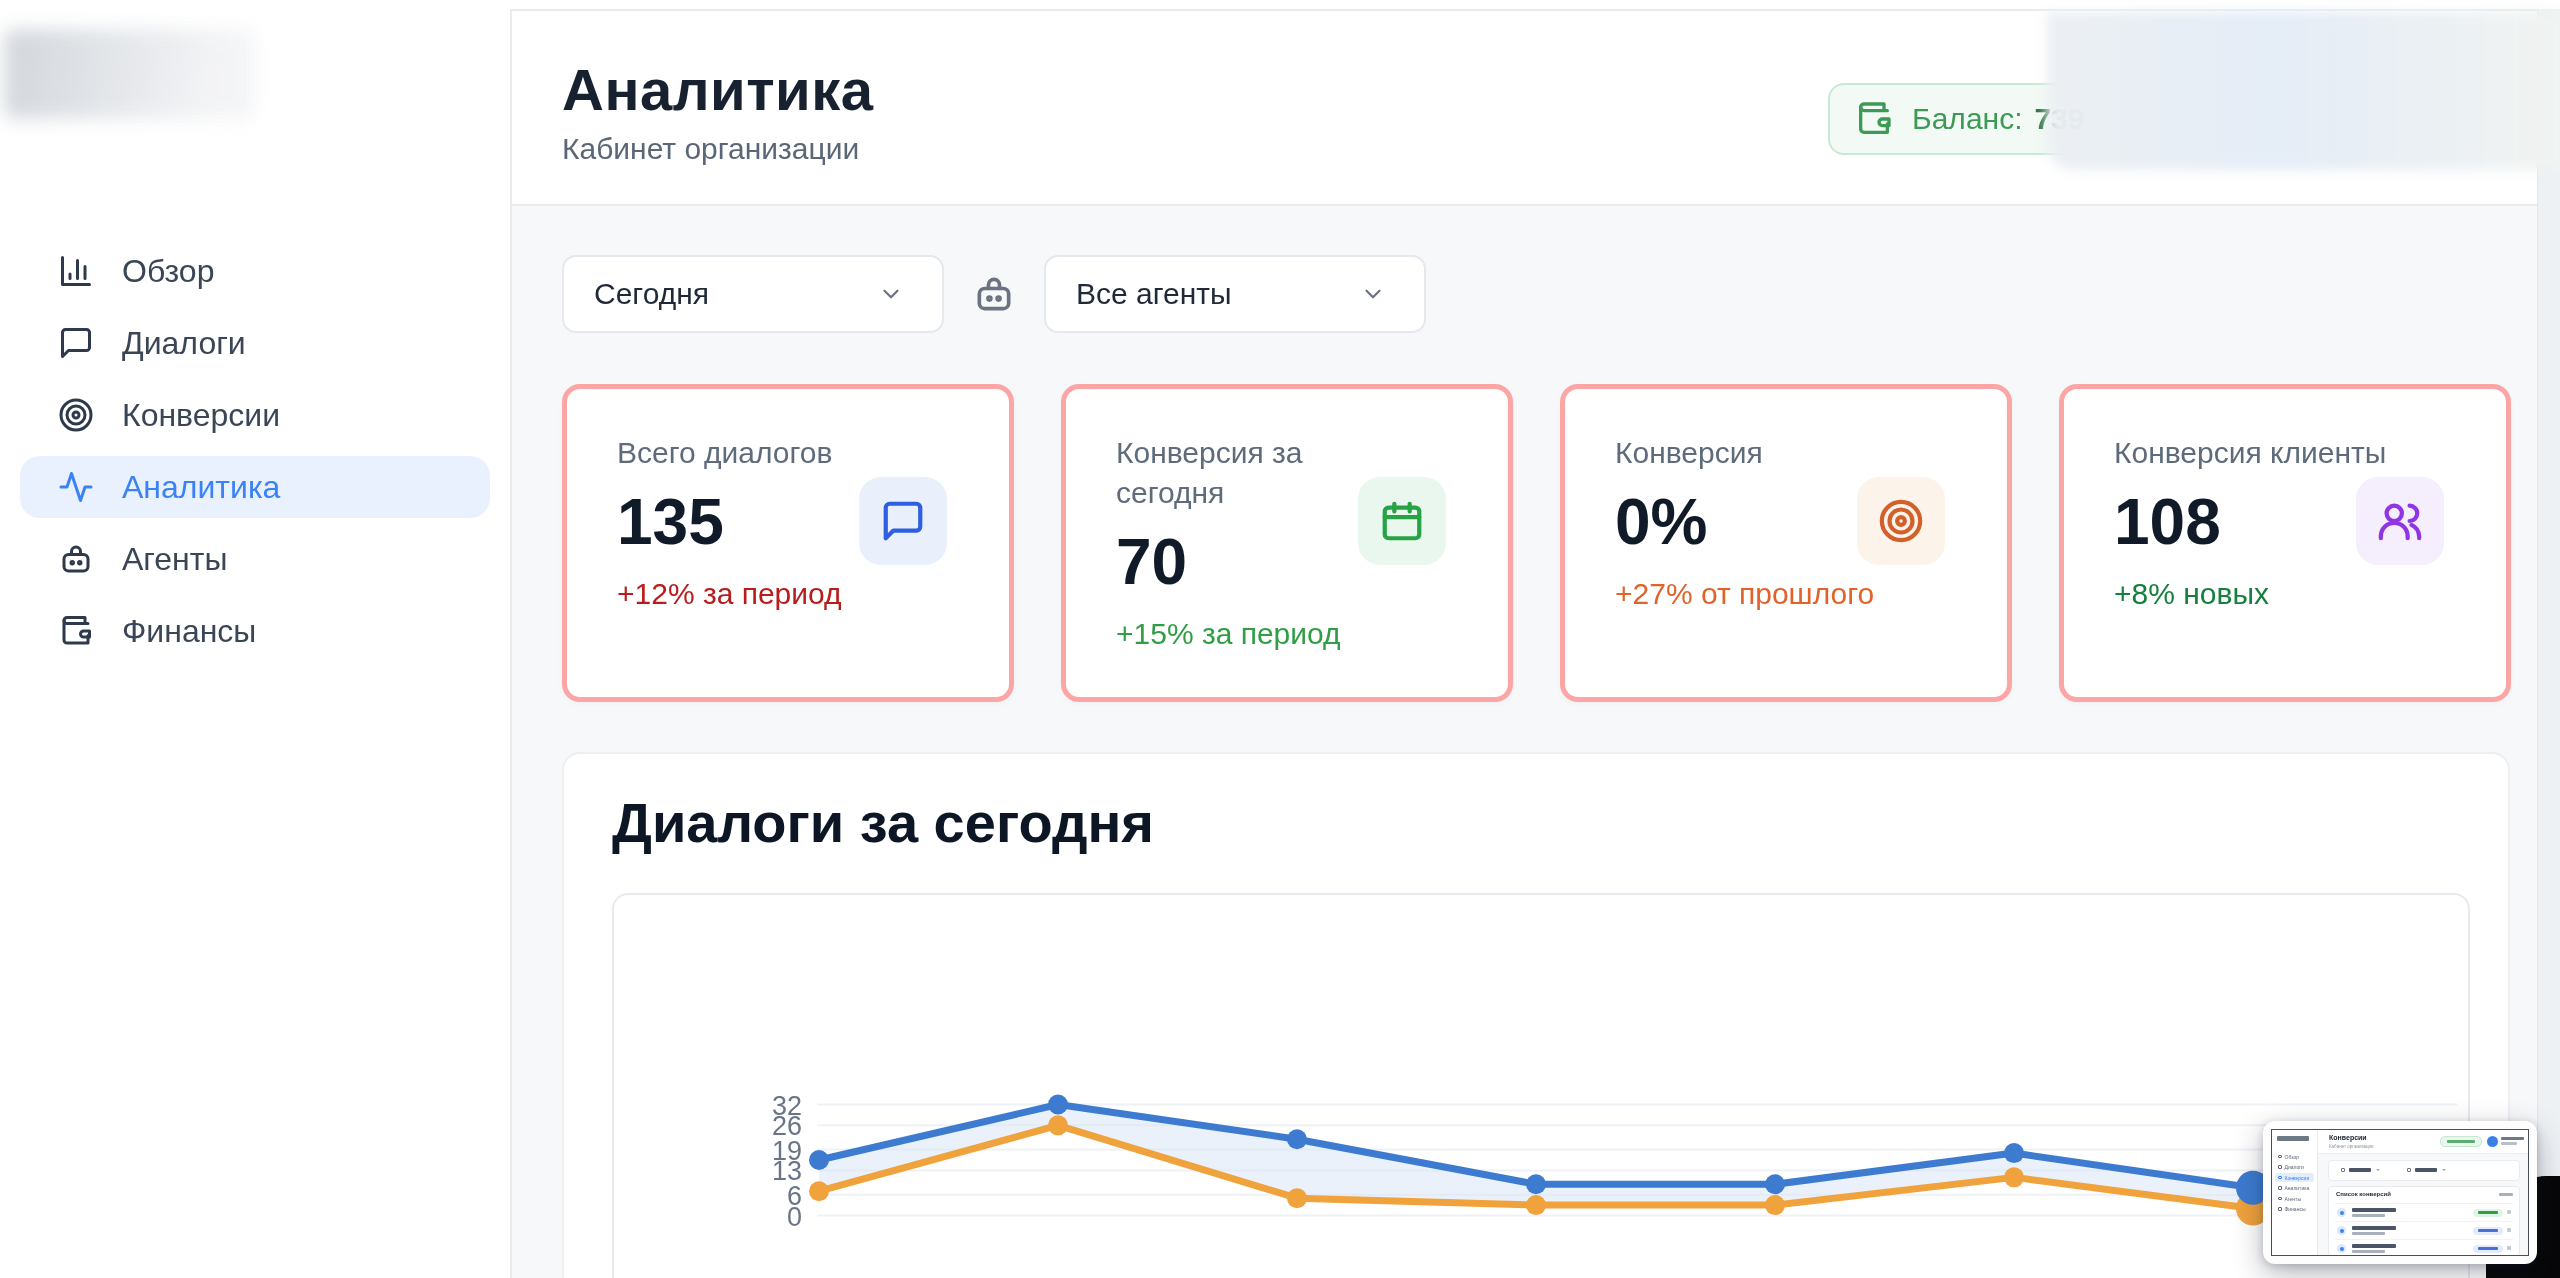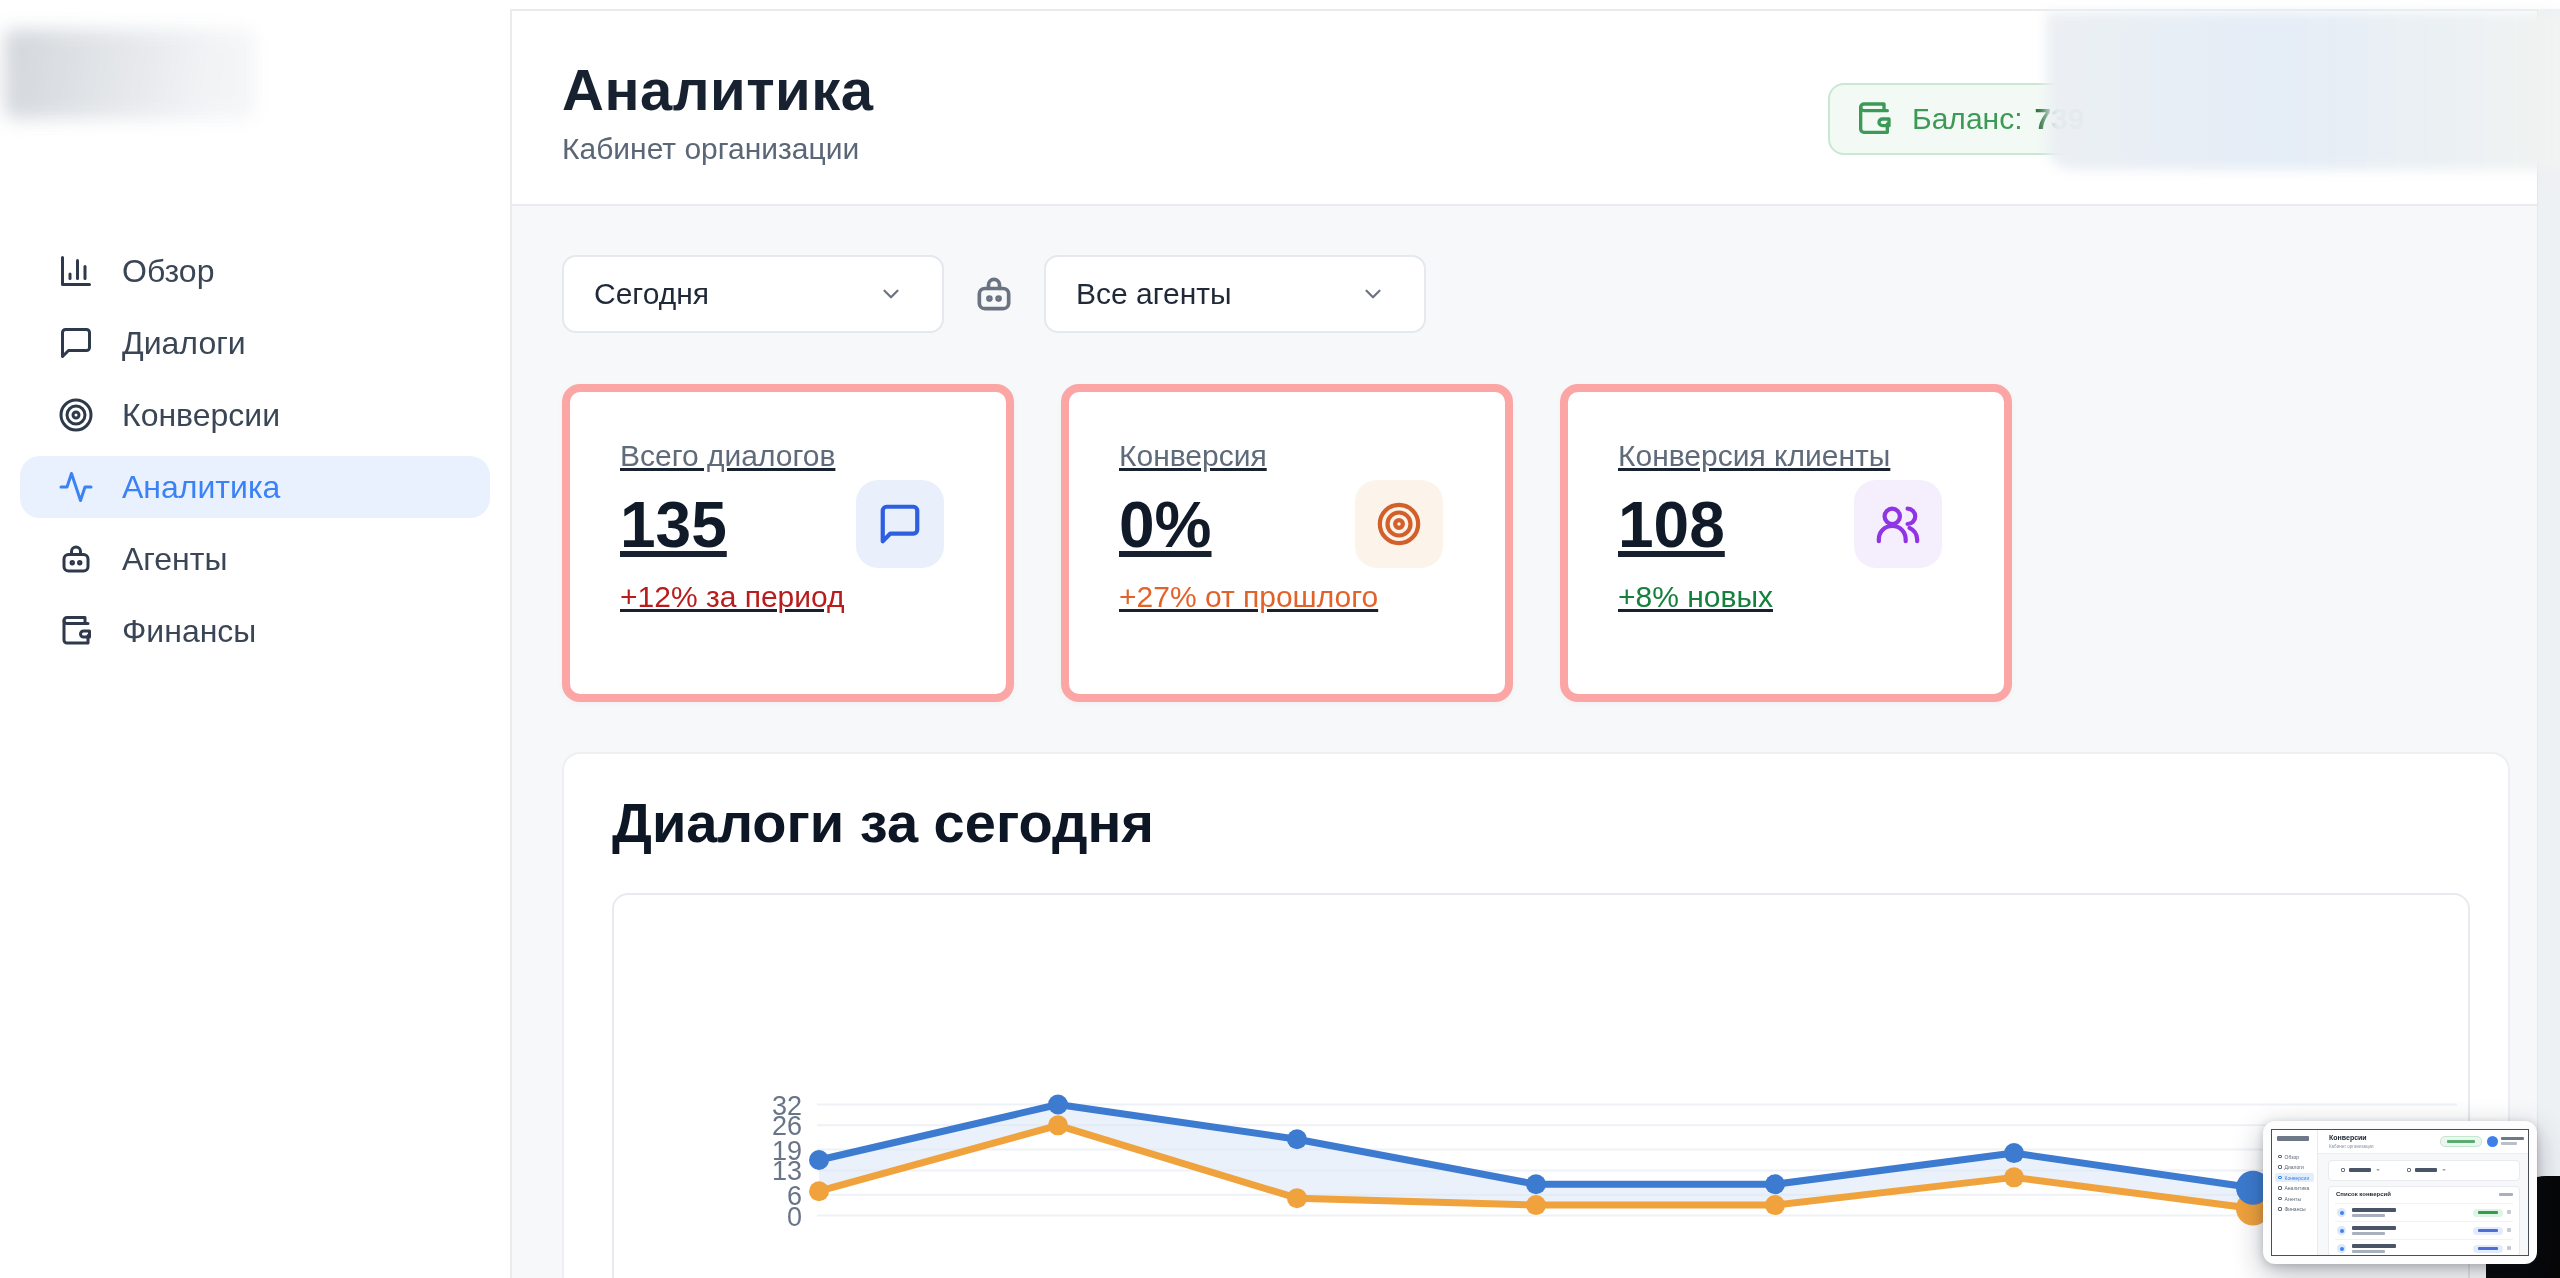--- a/index.html
+++ b/index.html
@@ -39,22 +39,22 @@
   .main-bg{position:absolute;left:512px;top:206px;right:0;bottom:0;background:#f7f8fa;z-index:1;}
   .filters{position:absolute;top:255px;left:562px;z-index:3;display:flex;align-items:center;justify-content:center;}
   .dropdown{width:382px;height:78px;background:#fff;border:2px solid #e5e8ec;border-radius:14px;
     display:flex;align-items:center;justify-content:space-between;padding:0 38px 0 30px;cursor:pointer;}
   .dropdown .dtext{font-size:30px;color:#1f2937;}
   .dropdown svg{width:26px;height:26px;stroke:#6b7280;stroke-width:2;fill:none;stroke-linecap:round;stroke-linejoin:round;}
   .bot-sep{width:100px;display:flex;justify-content:center;}
   .bot-sep svg{width:44px;height:44px;stroke:#6b7280;stroke-width:2;fill:none;stroke-linecap:round;stroke-linejoin:round;}
   
   .cards{position:absolute;top:384px;left:562px;z-index:3;display:flex;}
-  .card{position:relative;width:452px;height:318px;background:#fff;border:8px solid #fca5a5;border-radius:18px;
-    margin-right:47px;padding:44px 0 0 50px;box-shadow:0 2px 6px rgba(20,30,50,.03);text-decoration:underline;}
+  .card{position:relative;width:452px;height:318px;background:#fff;border:5px solid #fca5a5;border-radius:18px;
+    margin-right:47px;padding:44px 0 0 50px;box-shadow:0 2px 6px rgba(20,30,50,.03);}
   .card:last-child{margin-right:0;}
   .card .clabel{font-size:30px;line-height:40px;color:#5f6b7a;width:300px;}
   .card .cvalue{font-size:64px;line-height:70px;font-weight:bold;color:#101a28;margin-top:14px;}
   .card .cdelta{font-size:30px;margin-top:20px;}
   .iconbox{position:absolute;right:62px;top:88px;width:88px;height:88px;border-radius:22px;
     display:flex;align-items:center;justify-content:center;}
   .iconbox svg{width:46px;height:46px;fill:none;stroke-width:2.2;stroke-linecap:round;stroke-linejoin:round;}
   
   .chart-card{position:absolute;left:562px;top:752px;width:1948px;height:640px;background:#fff;
     border:2px solid #edeff2;border-radius:18px;z-index:3;}
@@ -223,20 +223,33 @@
       <div class="clabel">Всего диалогов</div>
       <div class="cvalue">135</div>
       <div class="cdelta" style="color:#b91c1c">+12% за период</div>
       <div class="iconbox" style="background:#e9f0fc">
         <svg viewBox="0 0 24 24" style="stroke:#2e5fe0">
             <path d="M21 15a2 2 0 0 1-2 2H7l-4 4V5a2 2 0 0 1 2-2h14a2 2 0 0 1 2 2z"></path>
           </svg>
       </div>
     </div>
 
+    <div class="card">
+      <div class="clabel">Конверсия за сегодня</div>
+      <div class="cvalue">70</div>
+      <div class="cdelta" style="color:#2f9e44">+15% за период</div>
+      <div class="iconbox" style="background:#e9f7ee">
+        <svg viewBox="0 0 24 24" style="stroke:#27a346">
+            <rect x="3" y="5" width="18" height="16" rx="2"></rect>
+            <line x1="8" y1="3" x2="8" y2="7"></line>
+            <line x1="16" y1="3" x2="16" y2="7"></line>
+            <line x1="3" y1="10" x2="21" y2="10"></line>
+          </svg>
+      </div>
+    </div>
 
     <div class="card">
       <div class="clabel">Конверсия</div>
       <div class="cvalue">0%</div>
       <div class="cdelta" style="color:#e2632a">+27% от прошлого</div>
       <div class="iconbox" style="background:#fcf3ea">
         <svg viewBox="0 0 24 24" style="stroke:#d2602a">
             <circle cx="12" cy="12" r="10"></circle>
             <circle cx="12" cy="12" r="6"></circle>
             <circle cx="12" cy="12" r="2"></circle>

